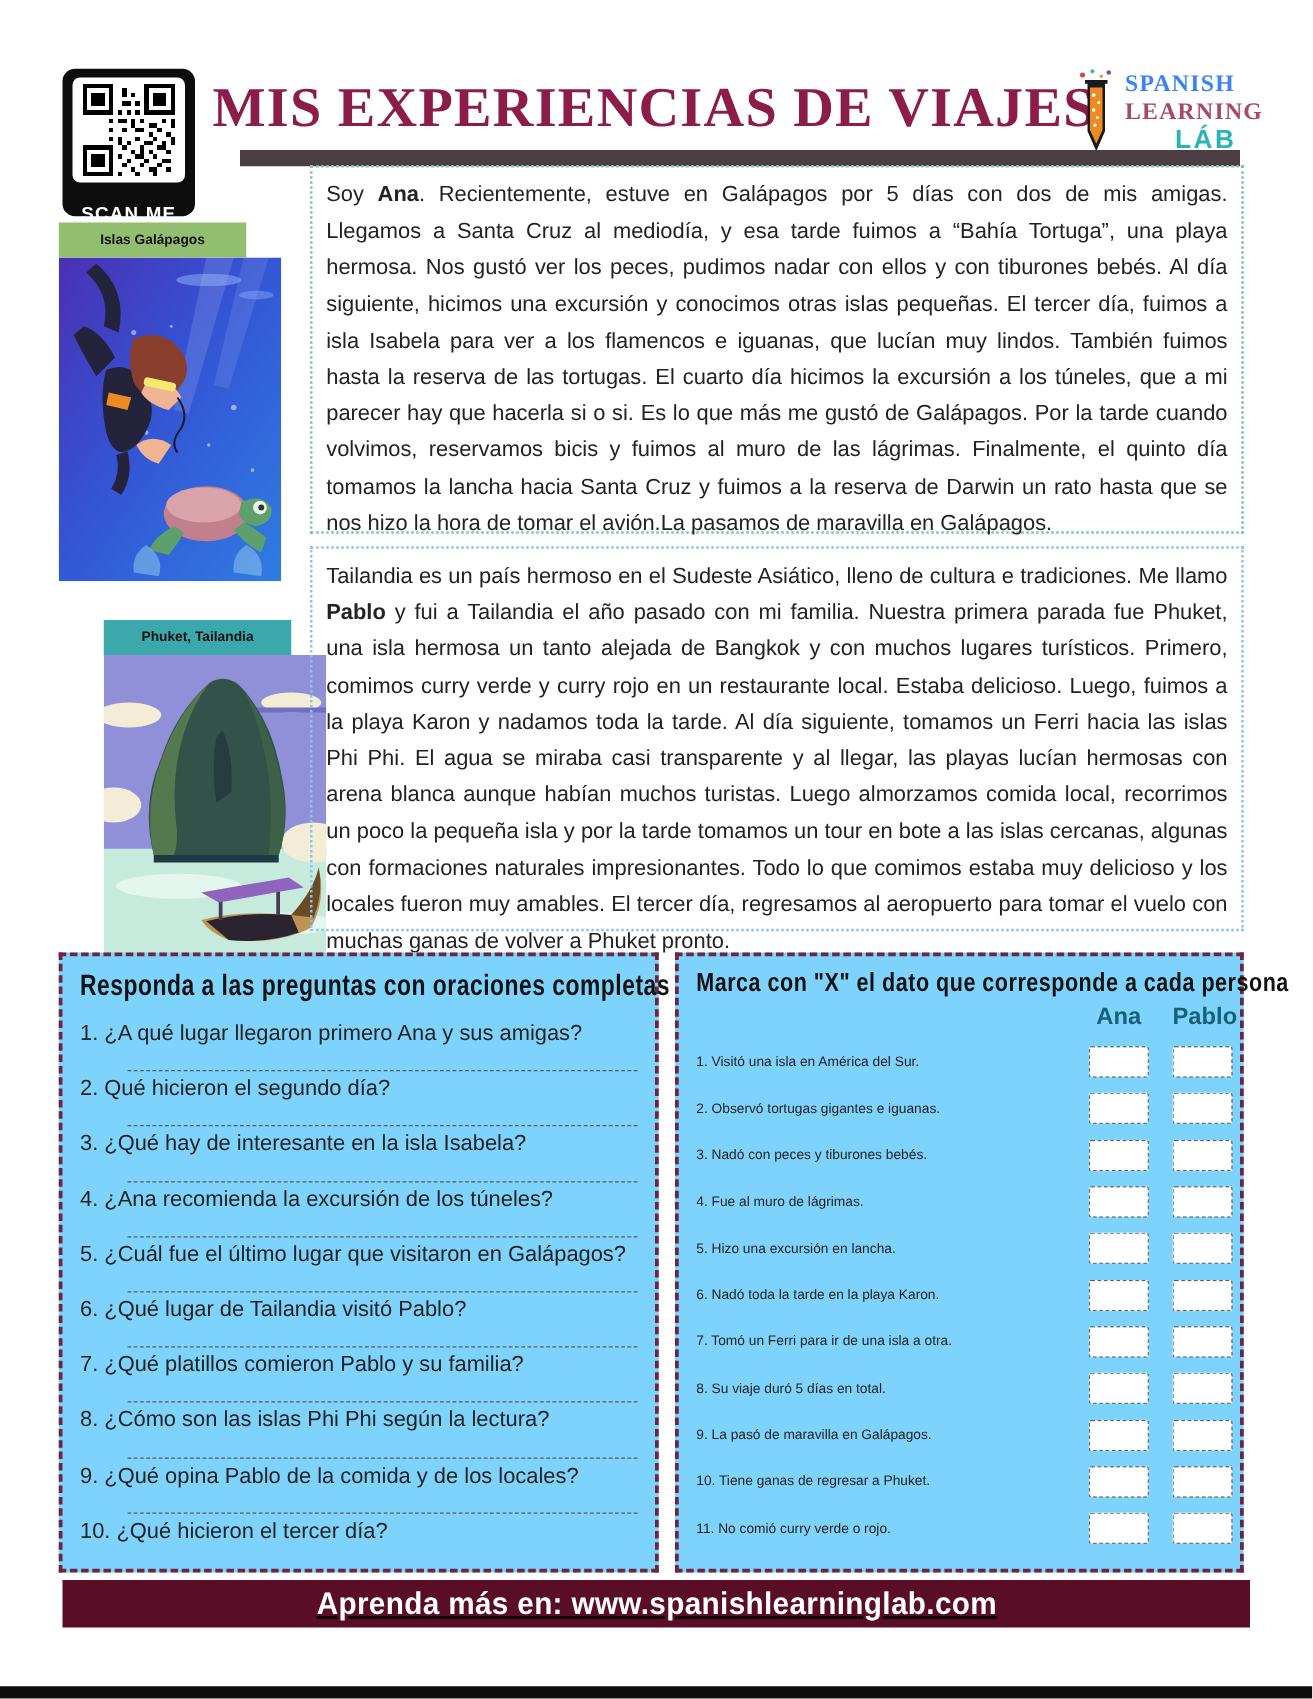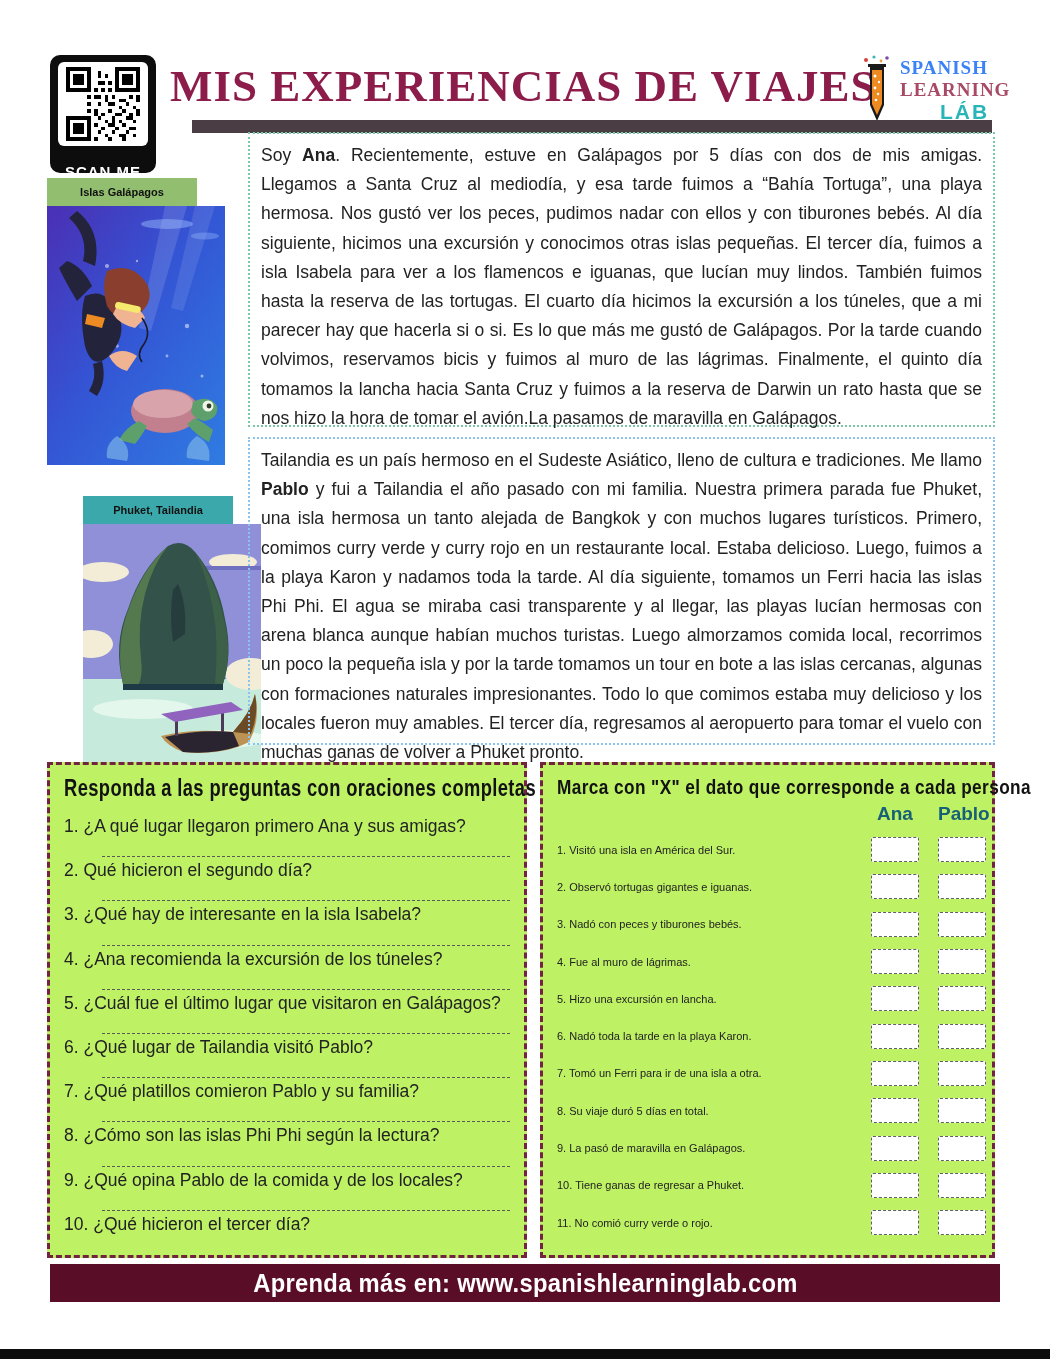--- a/index.html
+++ b/index.html
@@ -37,21 +37,21 @@
   .img-card svg.scene { display:block; width:178px; }
 
   
   .passage { position:absolute; left:248px; width:747px; padding:7px 11px;
     font-size:17.5px; line-height:29.2px; color:#222; text-align:justify; }
   .passage-1 { top:132px; height:295px; border:2px dotted #7CC7A4; }
   .passage-2 { top:437px; height:308px; border:2px dotted #8AC4EE; }
   .speaker { font-weight:bold; }
 
   
-  .panel { position:absolute; top:762px; height:496px; border:3px dashed #72243E; background:#bef264; }
+  .panel { position:absolute; top:762px; height:496px; border:3px dashed #72243E; background:#7dd3fc; }
   .panel-left { left:47px; width:480px; padding:10px 14px 8px 14px; }
   .panel-right { left:540px; width:455px; padding:10px 6px 8px 14px; }
   .panel-title { white-space:nowrap; }
   .panel-title span { display:inline-block; transform-origin:left center; font-weight:bold; color:#121212; }
   .panel-left .panel-title span { font-size:23.5px; transform:scaleX(0.78); letter-spacing:0.5px; }
   .panel-right .panel-title span { font-size:21px; transform:scaleX(0.82); letter-spacing:0.5px; }
 
   .q-list { margin-top:14px; }
   .q-block { position:relative; height:44.2px; }
   .q-text { font-size:17.5px; color:#222; line-height:21px; white-space:nowrap; }
@@ -62,21 +62,21 @@
     font-size:19px; color:#176075; }
   .col-h.ana { right:67px; }
   .col-h.pablo { right:0px; }
   .m-row { display:flex; align-items:center; height:37.3px; }
   .m-text { flex:1; font-size:11px; color:#222; white-space:nowrap; overflow:hidden; }
   .m-box { width:48px; height:25px; border:1.6px dashed #5f5f5f; border-radius:2px;
     margin-left:19px; flex:none; background:#fff; }
 
   
   .footer-bar { position:absolute; left:50px; top:1264px; width:950px; height:38px;
-    background:#5A0D26; display:flex; align-items:center; justify-content:center; }
+    background:#5A0D26; display:flex; align-items:center; justify-content:center;text-decoration:underline; }
   .footer-bar span { color:#fff; font-weight:bold; font-size:25px; letter-spacing:0.3px;
     display:inline-block; transform:scaleX(0.95); }
   .bottom-strip { position:absolute; left:0; top:1349px; width:1050px; height:10px; background:#0d0d0d; }
 </style>
 </head>
 <body>
 
 <div class="page">
 
   <div class="qr-block">

